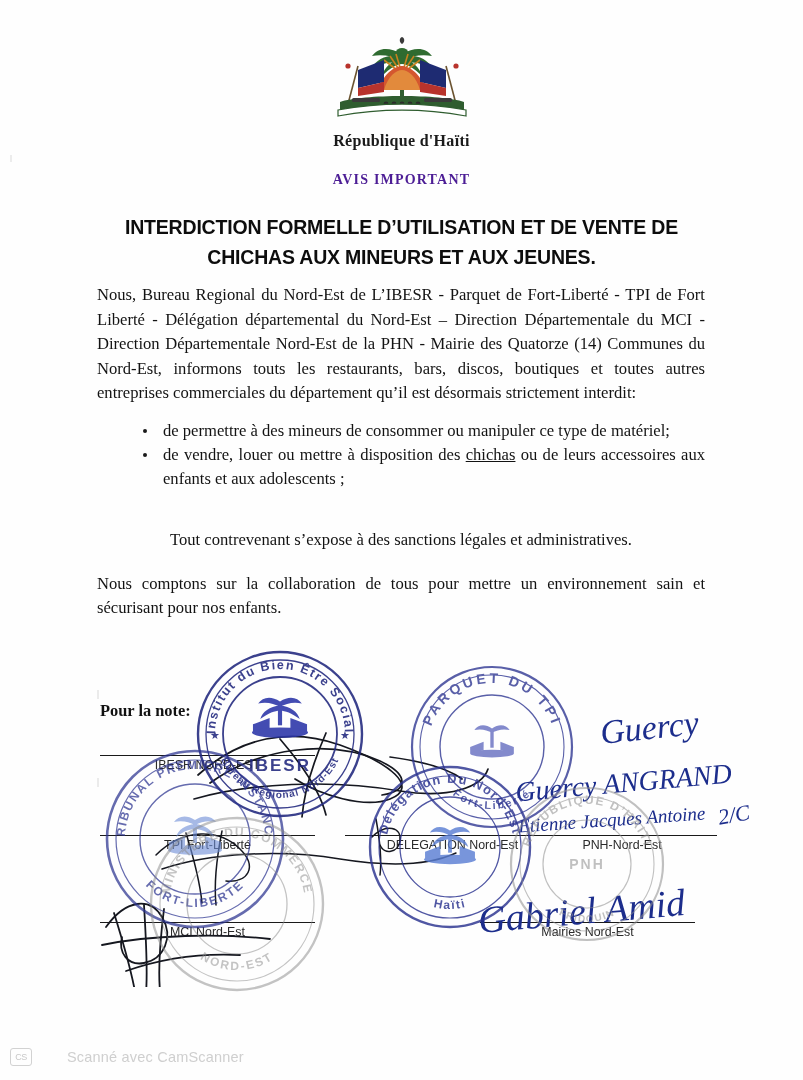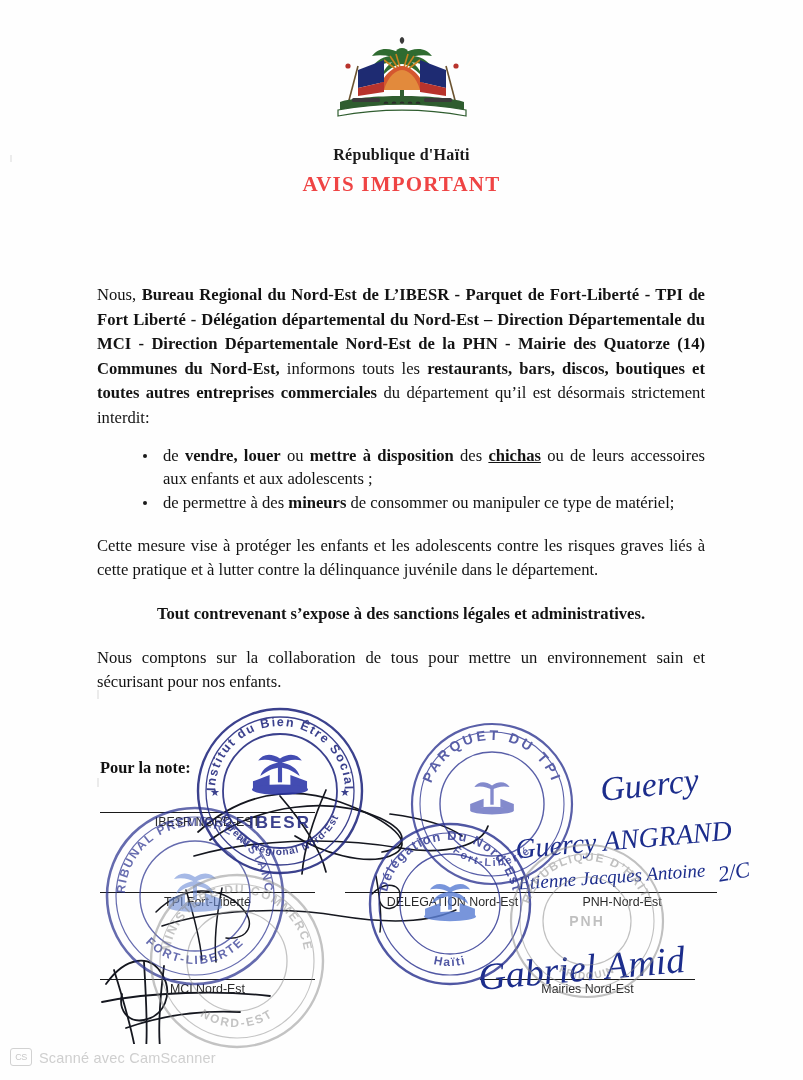--- a/index.html
+++ b/index.html
@@ -31,35 +31,35 @@
     height: 100px;
     margin: 0 auto;
   }
   .crest svg { display: block; }
   .republic {
     font-family: "Liberation Serif", serif;
     font-weight: bold;
     font-size: 16px;
     letter-spacing: 0.3px;
     color: #1a1a1a;
-    margin-top: 16px;
+    margin-top: 2px;
   }
 
   
   .avis-title {
     position: absolute;
     top: 172px;
     left: 0;
     width: 803px;
     text-align: center;
     font-family: "Liberation Serif", serif;
     font-weight: bold;
-    font-size: 21px;
+    font-size: 14px;
     letter-spacing: 1.2px;
-    color: #ef4444;
+    color: #4c1d95;
   }
   .interdiction {
     position: absolute;
     top: 212px;
     left: 95px;
     width: 613px;
     text-align: center;
     font-family: "Liberation Sans", sans-serif;
     font-weight: bold;
     font-size: 19.5px;
@@ -77,21 +77,21 @@
   }
   p.para {
     margin: 0;
     font-size: 16.6px;
     line-height: 24.6px;
     text-align: justify;
     text-justify: inter-word;
     color: #131313;
   }
   p.para.last-left { text-align: center; }
-  b, .b { font-weight: bold; }
+  b, .b { font-weight: normal; }
   .u { text-decoration: underline; }
 
   ul.bullets {
     margin: 13px 0 0 0;
     padding: 0 0 0 44px;
     list-style: none;
   }
   ul.bullets li {
     position: relative;
     font-size: 16.6px;
@@ -112,21 +112,21 @@
     border-radius: 50%;
   }
 
   .gap-a { height: 18px; }
   .gap-b { height: 19px; }
   .gap-c { height: 19px; }
 
   
   .sig-area {
     position: absolute;
-    top: 724px;
+    top: 667px;
     left: 0;
     width: 664px;
     height: 330px;
   }
   .pour-la-note {
     position: absolute;
     left: 100px;
     top: 34px;
     font-size: 16.4px;
     font-weight: bold;
@@ -166,41 +166,42 @@
     position: absolute;
     pointer-events: none;
   }
 
   
   .footer {
     position: absolute;
     left: 10px;
     bottom: 14px;
     display: flex;
-    align-items: flex-end;
+    align-items: center;
     gap: 7px;
   }
   .cs-logo {
     width: 20px;
     height: 16px;
     border: 1.4px solid #d2d2d2;
     border-radius: 3px;
     font-family: "Liberation Sans", sans-serif;
     font-size: 9px;
     color: #c8c8c8;
     display: flex;
     align-items: center;
     justify-content: center;
     letter-spacing: -0.5px;
   }
   .cs-text {
     font-family: "Liberation Sans", sans-serif;
     font-size: 14.5px;
     color: #cfcfcf;
     letter-spacing: 0.2px;
+    margin-left: 28px;
   }
   .speck {
     position: absolute;
     background: #d8d8d8;
   }
 </style>
 </head>
 <body>
 
 <div class="page">
@@ -264,34 +265,37 @@
           <circle cx="96" cy="74" r="2.4"></circle>
         </g>
 
         <path d="M16 80 C60 72 100 72 144 80 L144 86 C100 78 60 78 16 86 Z" fill="#ffffff" stroke="#2f5d2f" stroke-width="1.2"></path>
       </svg>
     </div>
     <div class="republic">République d'Haïti</div>
   </div>
 
   <div class="avis-title">AVIS IMPORTANT</div>
+  <div class="interdiction">
+    <span>INTERDICTION FORMELLE D’UTILISATION ET DE VENTE DE</span><br>
+    <span>CHICHAS AUX MINEURS ET AUX JEUNES.</span>
+  </div>
 
   <div class="body-wrap">
 
     <p class="para"><span>Nous, </span><b>Bureau Regional du Nord-Est de L’IBESR - Parquet de Fort-Liberté - TPI de Fort Liberté - Délégation départemental du Nord-Est – Direction Départementale du MCI - Direction Départementale Nord-Est de la PHN - Mairie des Quatorze (14) Communes du Nord-Est,</b><span> informons touts les </span><b>restaurants, bars, discos, boutiques et toutes autres entreprises commerciales</b><span> du département qu’il est désormais strictement interdit:</span></p>
 
     <ul class="bullets">
+      <li><span>de permettre à des </span><b>mineurs</b><span> de consommer ou manipuler ce type de matériel;</span></li>
+
       <li><span>de </span><b>vendre, louer</b><span> ou </span><b>mettre à disposition</b><span> des </span><b class="u">chichas</b><span> ou de leurs accessoires aux enfants et aux adolescents ;</span></li>
 
-      <li><span>de permettre à des </span><b>mineurs</b><span> de consommer ou manipuler ce type de matériel;</span></li>
-
     </ul>
 
     <div class="gap-a"></div>
-    <p class="para">Cette mesure vise à protéger les enfants et les adolescents contre les risques graves liés à cette pratique et à lutter contre la délinquance juvénile dans le département.</p>
 
     <div class="gap-b"></div>
     <p class="para last-left"><b>Tout contrevenant s’expose à des sanctions légales et administratives.</b></p>
 
     <div class="gap-c"></div>
     <p class="para">Nous comptons sur la collaboration de tous pour mettre un environnement sain et sécurisant pour nos enfants.</p>
   </div>
 
   <div class="sig-area">
 

